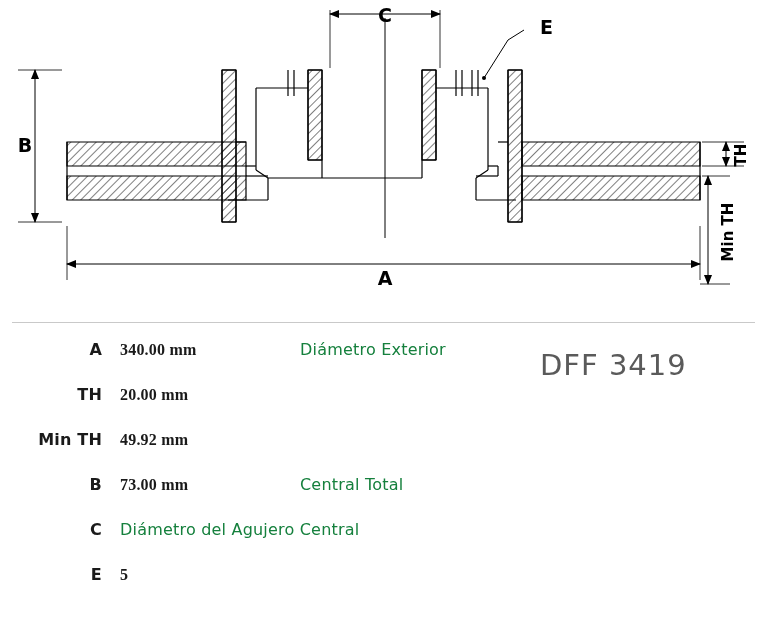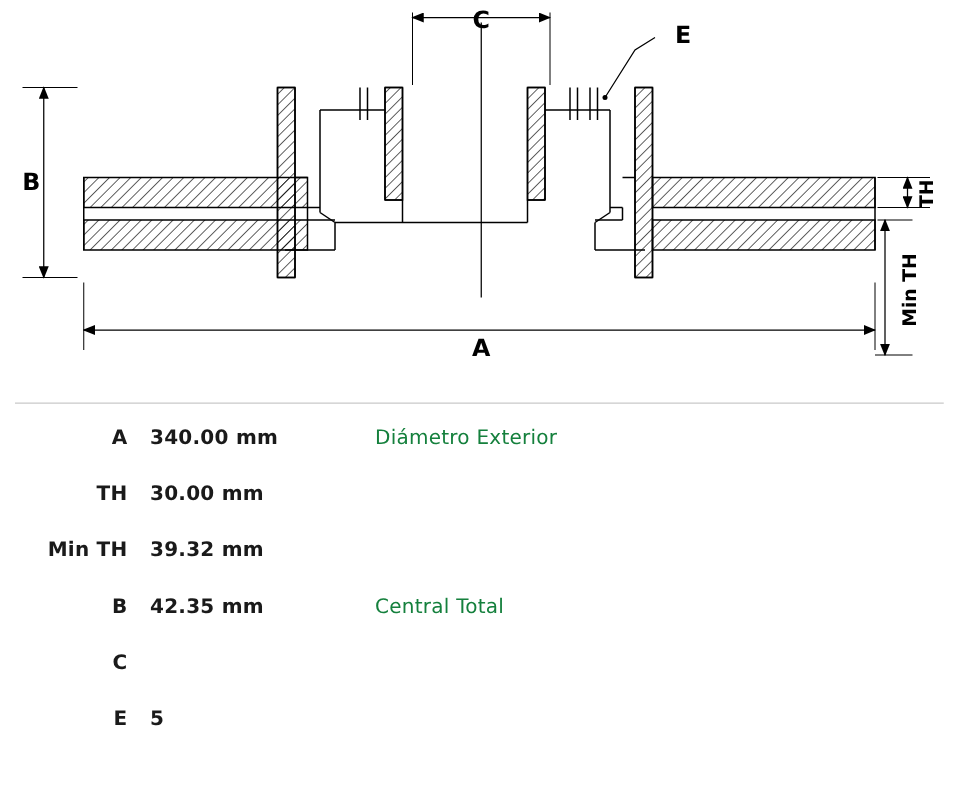--- a/index.html
+++ b/index.html
@@ -64,20 +64,21 @@
     padding-right: 18px;
     box-sizing: border-box;
     letter-spacing: 0.2px;
   }
   .spec-value {
     width: 180px;
     font-weight: bold;
     font-size: 16px;
     color: #1a1a1a;
     letter-spacing: 0.2px;
+    font-family: Liberation Serif, serif;
   }
   .spec-desc {
     flex: 1;
     font-size: 16px;
     color: #15803d;
     letter-spacing: 0.2px;
   }
 
   
   #part-number {
@@ -224,39 +225,41 @@
   <div id="spec-table">
 
     <div class="spec-row">
       <div class="spec-code">A</div>
       <div class="spec-value">340.00 mm</div>
       <div class="spec-desc">Diámetro Exterior</div>
     </div>
 
     <div class="spec-row">
       <div class="spec-code">TH</div>
-      <div class="spec-value">30.00 mm</div>
+      <div class="spec-value">20.00 mm</div>
     </div>
 
     <div class="spec-row">
       <div class="spec-code">Min TH</div>
-      <div class="spec-value">39.32 mm</div>
+      <div class="spec-value">49.92 mm</div>
     </div>
 
     <div class="spec-row">
       <div class="spec-code">B</div>
-      <div class="spec-value">42.35 mm</div>
+      <div class="spec-value">73.00 mm</div>
       <div class="spec-desc">Central Total</div>
     </div>
 
     <div class="spec-row">
       <div class="spec-code">C</div>
+      <div class="spec-desc">Diámetro del Agujero Central</div>
     </div>
 
     <div class="spec-row">
       <div class="spec-code">E</div>
       <div class="spec-value">5</div>
     </div>
 
   </div>
 
+  <div id="part-number">DFF 3419</div>
 
 </div>
 
 </body></html>

